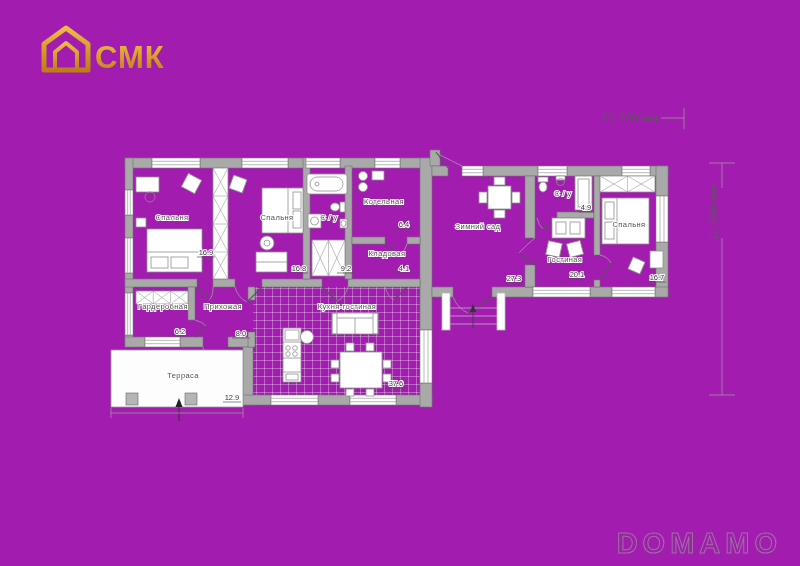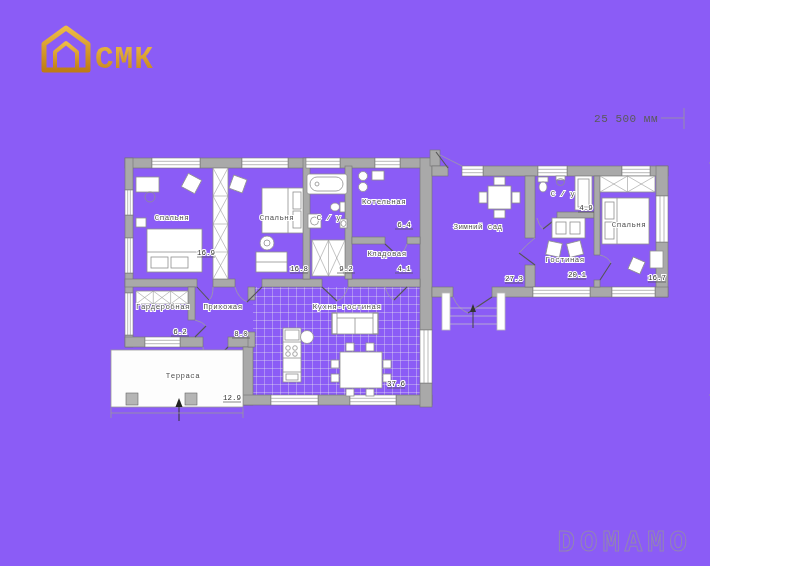--- a/index.html
+++ b/index.html
@@ -1,17 +1,17 @@
 <!DOCTYPE html>
 <html><head>
 <meta charset="utf-8">
 <style>
   html,body{margin:0;padding:0;background:#fff;}
-  .canvas{position:relative;width:710px;height:566px;background:#8b5cf6;overflow:hidden;
-          font-family:Liberation Mono, monospace;}
+  .canvas{position:relative;width:800px;height:566px;background:#a21caf;overflow:hidden;
+          font-family:Liberation Sans, sans-serif;}
   .plan-svg{position:absolute;left:0;top:0;}
   .logo{position:absolute;left:34px;top:20px;}
   .wm-center{position:absolute;left:212px;top:238px;width:330px;
     font-size:70px;font-weight:bold;letter-spacing:6px;line-height:80px;
     color:transparent;-webkit-text-stroke:1.3px rgba(175,175,175,.8);
     opacity:.55;pointer-events:none;white-space:nowrap;}
   .wm-corner{position:absolute;right:18px;bottom:6px;
     font-size:29px;font-weight:bold;letter-spacing:5px;
     color:transparent;-webkit-text-stroke:1px rgba(150,150,150,.9);opacity:.8;}
   .room-label{font-size:7.5px;fill:#4f4f4f;letter-spacing:.4px;text-anchor:middle;

